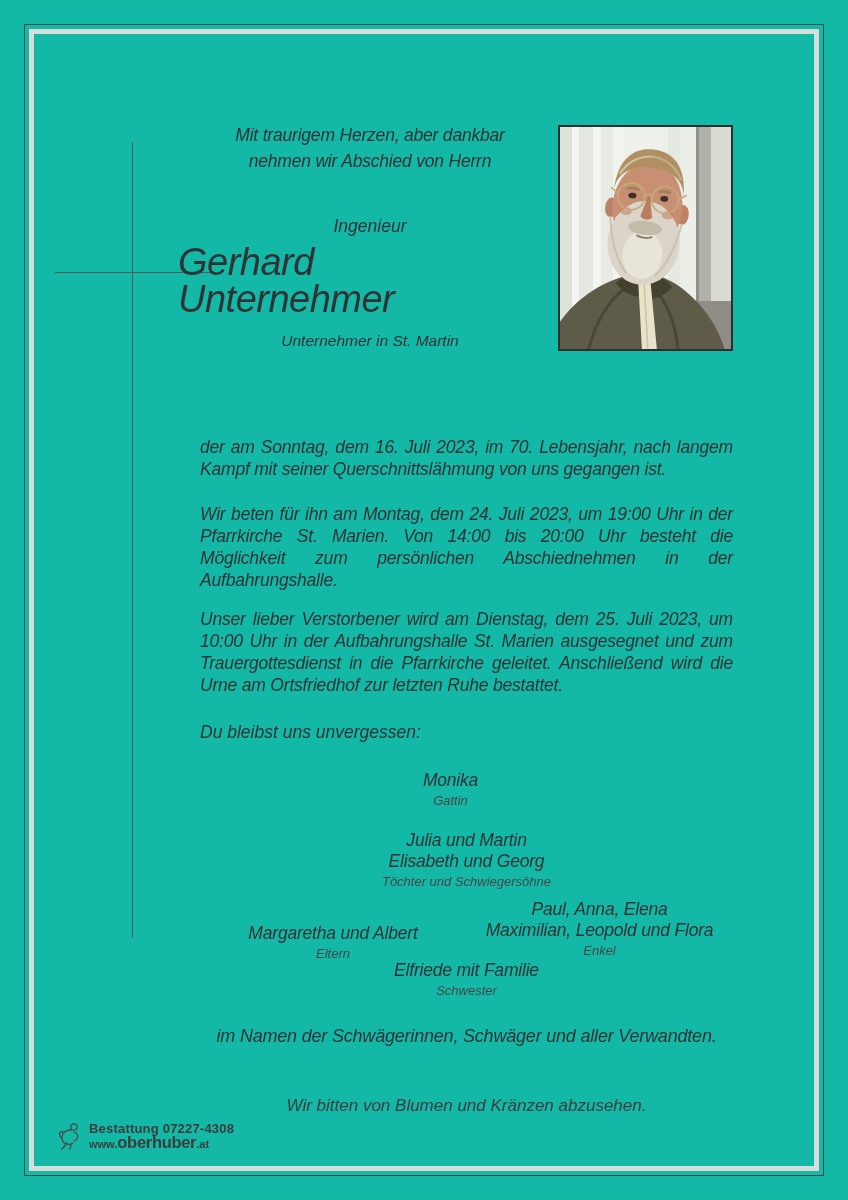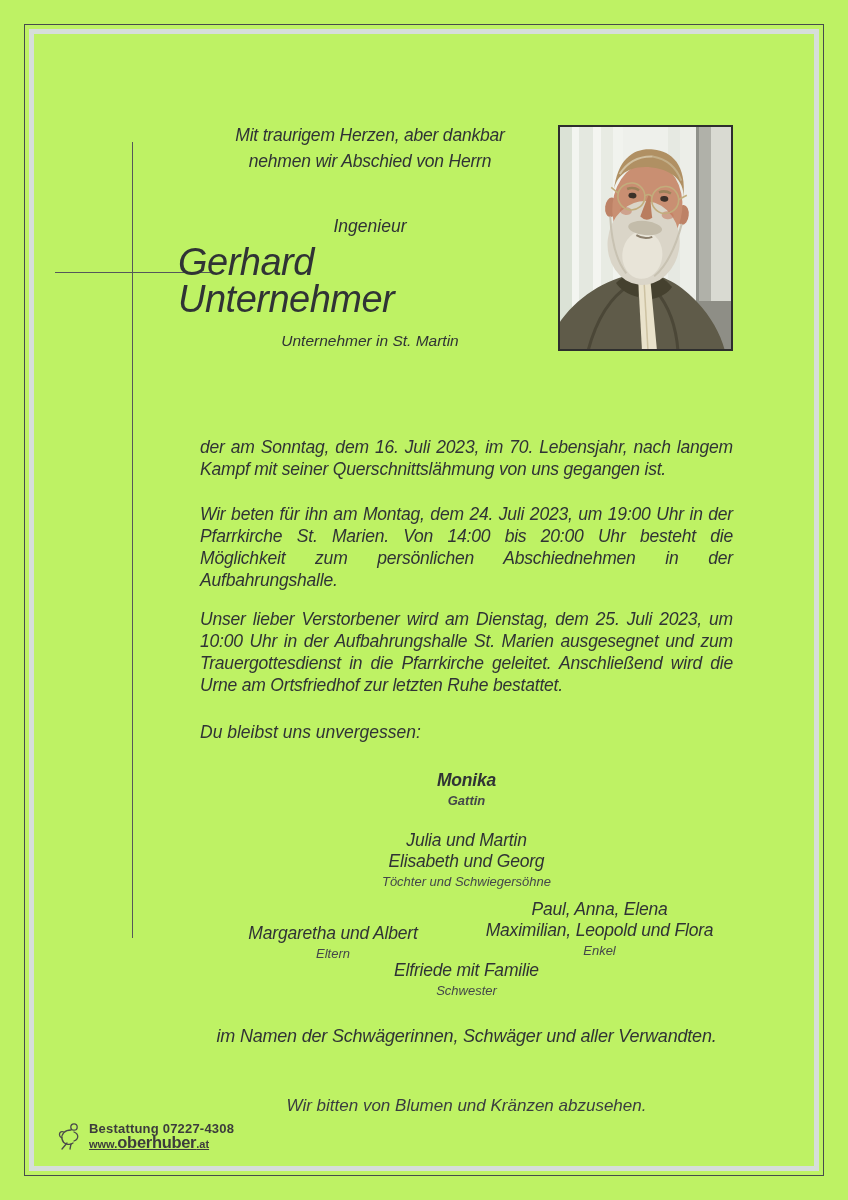--- a/index.html
+++ b/index.html
@@ -1,17 +1,17 @@
 <!DOCTYPE html>
 <html lang="de"><head>
 <meta charset="utf-8">
 <style>
   html,body { margin:0; padding:0; background:#ffffff; }
   .page {
-    position:relative; width:848px; height:1200px; background:#bef264;
+    position:relative; width:848px; height:1200px; background:#14b8a6;
     font-family:"Liberation Sans","DejaVu Sans",sans-serif;
     color:#303335; overflow:hidden;
   }
   
   .frame-outer { position:absolute; left:24px; top:24px; right:24px; bottom:24px;
                  border:1.5px solid #474b4d; pointer-events:none; }
   .frame-band  { position:absolute; left:29px; top:29px; right:29px; bottom:29px;
                  border:5px solid #d6ded9; pointer-events:none; }
 
   
@@ -36,36 +36,36 @@
   .para-1 { top:418px; }
   .para-2 { top:485px; }
   .para-3 { top:590px; }
 
   .remembrance-heading { position:absolute; left:200px; top:722px; width:533px;
           text-align:left; font-size:17.5px; }
 
   .group { position:absolute; text-align:center; }
   .group .names { font-size:17.5px; line-height:21px; letter-spacing:-0.2px; }
   .group .relation { font-size:13px; line-height:16px; margin-top:2px; color:#44474a; }
-  .g-spouse       { left:200px; top:770px; width:533px;font-weight:bold; }
+  .g-spouse       { left:184px; top:770px; width:533px; }
   .g-daughters    { left:200px; top:830px; width:533px; }
   .g-parents      { left:200px; top:904px; width:266px;margin-top:19px; }
   .g-grandchildren{ left:466px; top:899px; width:267px; }
   .g-sister       { left:200px; top:960px; width:533px; }
 
   .closing { position:absolute; left:200px; top:1026px; width:533px;
           text-align:center; font-size:18px; letter-spacing:-0.2px; }
   .flowers { position:absolute; left:200px; top:1096px; width:533px;
           text-align:center; font-size:17px; color:#3a3d3f; }
 
   .footer { position:absolute; left:56px; top:1120px; display:flex; align-items:center; color:#3c3c3c; }
   .footer .logo-icon { width:30px; height:32px; flex:0 0 auto; }
   .footer .logo-text { margin-left:3px; line-height:12px; }
   .footer .l1 { font-size:13px; font-weight:700; letter-spacing:0.2px; }
-  .footer .l2 { font-size:11px; font-weight:700; margin-top:1px;text-decoration:underline; }
+  .footer .l2 { font-size:11px; font-weight:700; margin-top:1px; }
   .footer .l2 .big { font-size:16.5px; font-weight:700; letter-spacing:-0.3px; }
 </style>
 </head>
 <body>
 
 <div class="page">
 
   <div class="frame-outer"></div>
   <div class="frame-band"></div>
 

